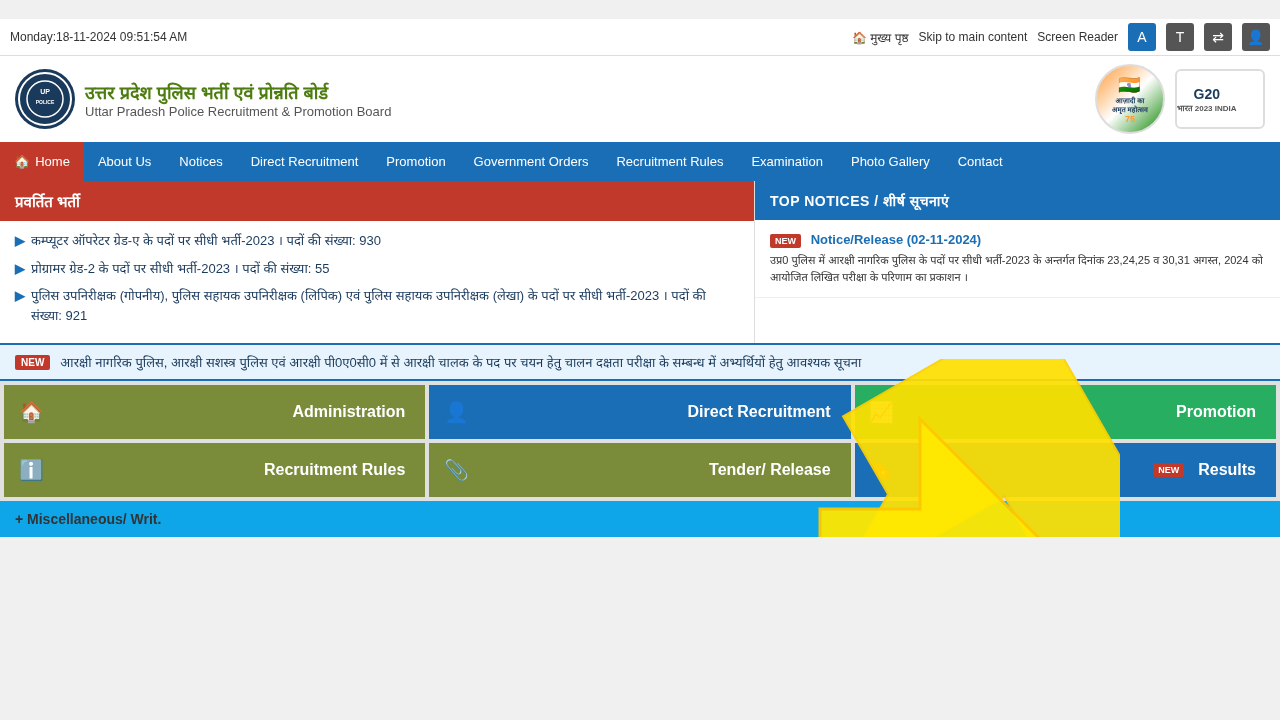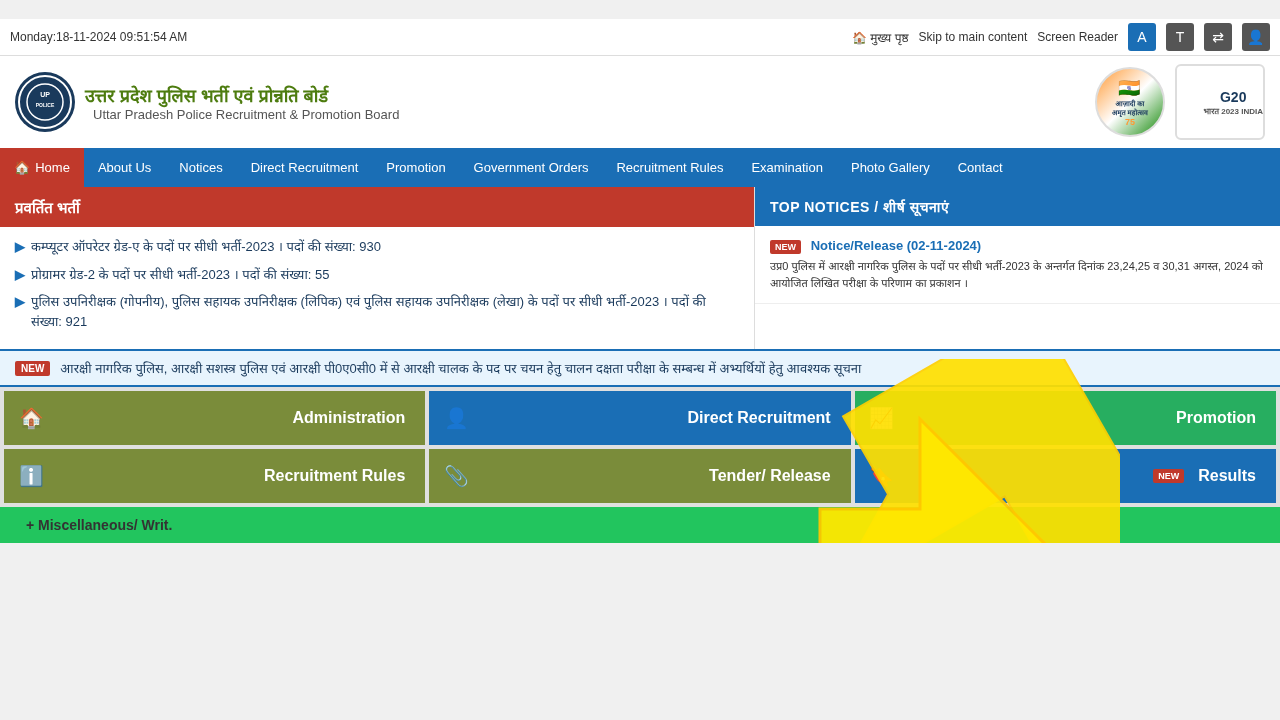--- a/index.html
+++ b/index.html
@@ -31,32 +31,32 @@
       justify-content: space-between;
       align-items: center;
     }
     .header-left { display: flex; align-items: center; gap: 10px; }
     .logo-circle {
       width: 60px; height: 60px; border-radius: 50%;
       background: #1a3a5c; display: flex; align-items: center; justify-content: center;
       color: #fff; font-size: 10px; font-weight: bold; text-align: center; overflow: hidden;
     }
     .header-title-hi { font-size: 18px; color: #4d7c0f; font-weight: bold; }
-    .header-title-en { font-size: 13px; color: #555; margin-left: 8px; }
+    .header-title-en { font-size: 13px; color: #555; }
     .header-logos { display: flex; align-items: center; gap: 10px; }
     .azadi-badge {
       background: linear-gradient(135deg, #ff9933 0%, #fff 50%, #138808 100%);
       border-radius: 50%; width: 70px; height: 70px;
       display: flex; align-items: center; justify-content: center;
       font-size: 8px; font-weight: bold; color: #1a3a5c; text-align: center; overflow: hidden;
       border: 2px solid #ddd;
     }
     .g20-badge {
       background: #fff; border: 2px solid #ddd; border-radius: 6px;
-      width: 90px; height: 76px; display: flex; align-items: center; justify-content: flex-end;
+      width: 90px; height: 60px; display: flex; align-items: center; justify-content: flex-start;
       font-size: 22px; font-weight: bold; color: #1a3a5c;
     }
 
     
     .navbar {
       background: #1a6eb5;
       display: flex;
       align-items: center;
     }
     .nav-item {
@@ -163,22 +163,22 @@
     .quick-link-item .ql-icon {
       position: absolute; left: 15px;
       font-size: 20px;
     }
     .bg-olive { background: #7a8c3a; }
     .bg-blue { background: #1a6eb5; }
     .bg-green { background: #27ae60; }
 
     
     .misc-bar {
-      background: #22c55e;
-      padding: 10px 26px;
+      background: #0ea5e9;
+      padding: 10px 15px;
       font-size: 14px;
       color: #333;
       font-weight: bold;
       cursor: pointer;
     }
 
     .page-wrapper { position: relative; }
 
     
     .yellow-arrow {

